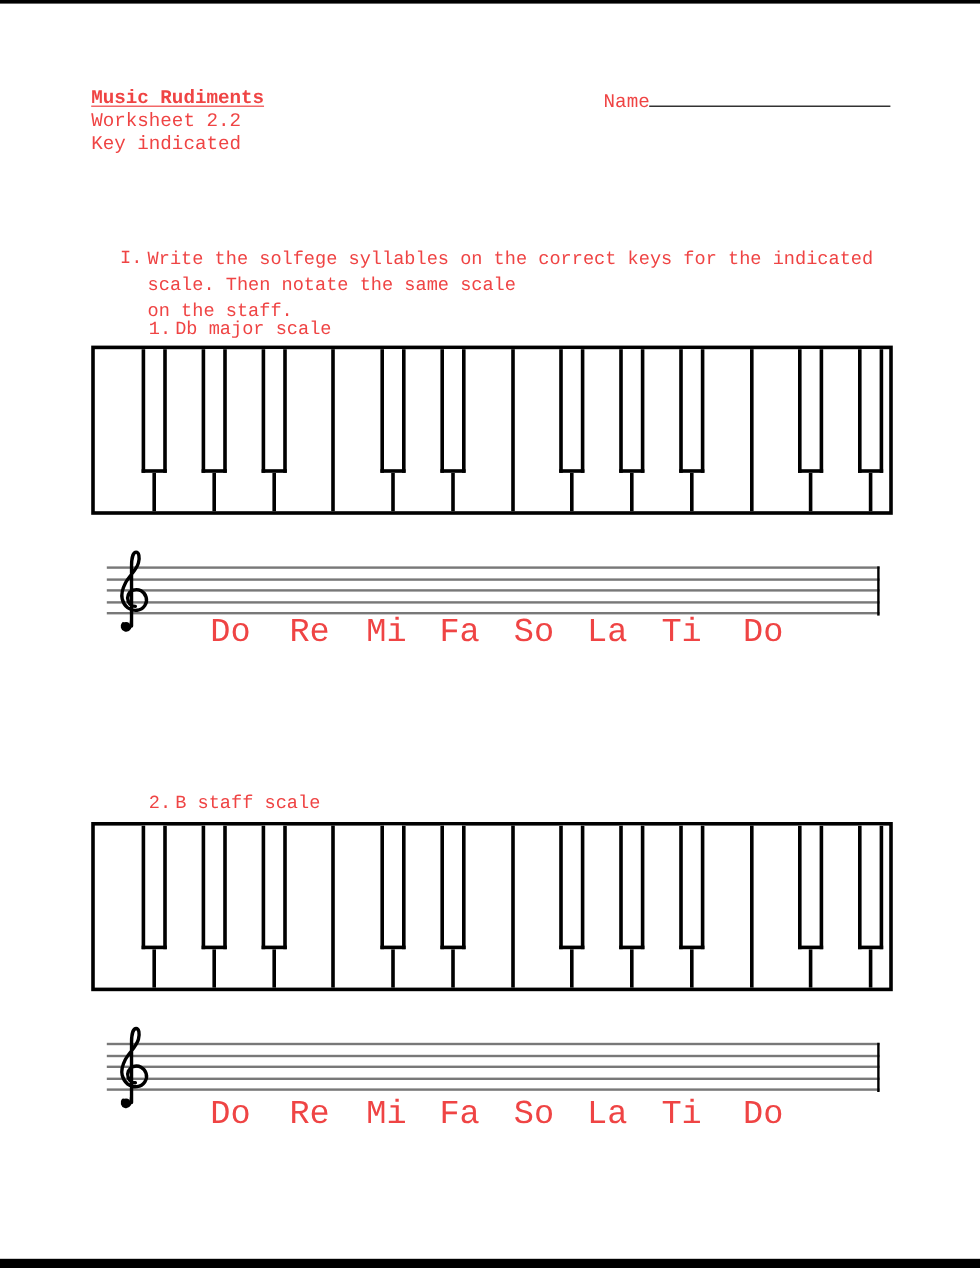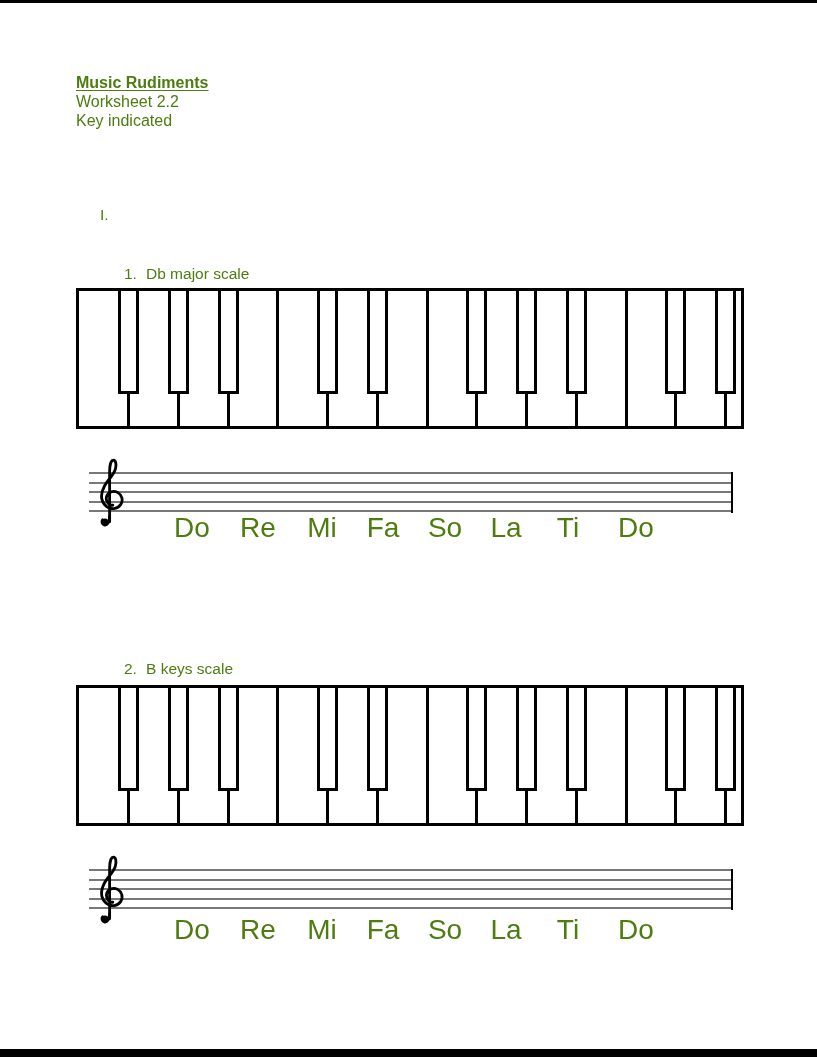--- a/index.html
+++ b/index.html
@@ -1,21 +1,21 @@
 <!DOCTYPE html>
 <html><head>
 <meta charset="utf-8">
 <style>
   html,body{margin:0;padding:0;background:#ffffff;}
   .page{
     position:relative;
     width:817px;height:1057px;
     background:#ffffff;
-    font-family:Liberation Sans, sans-serif;
-    color:#4d7c0f;
+    font-family:Liberation Mono, monospace;
+    color:#ef4444;
     overflow:hidden;
   }
   .edge-top{position:absolute;left:0;right:0;top:0;height:3px;background:#000;}
   .edge-bottom{position:absolute;left:0;right:0;top:1049px;height:8px;background:#000;}
 
   .hdr{position:absolute;font-size:16px;line-height:19px;white-space:nowrap;}
   .hdr-title{left:76px;top:73px;font-weight:bold;text-decoration:underline;text-underline-offset:2px;}
   .hdr-line2{left:76px;top:92px;text-align:center;}
   .hdr-line3{left:76px;top:111px;}
   .name-block{position:absolute;left:503px;top:74px;font-size:16px;white-space:nowrap;}
@@ -51,22 +51,25 @@
 <body>
 
 <div class="page">
   <div class="edge-top"></div>
   <div class="edge-bottom"></div>
 
   <div class="hdr hdr-title">Music Rudiments</div>
   <div class="hdr hdr-line2">Worksheet 2.2</div>
   <div class="hdr hdr-line3">Key indicated</div>
 
+  <div class="name-block"><span>Name</span><span class="name-line"></span></div>
 
   <div class="instr-num">I.</div>
+  <div class="instr-text">Write the solfege syllables on the correct keys for the indicated scale. Then notate the same scale
+on the staff.</div>
 
 <span class="ex-num" style="left: 124px; top: 265px;">1.</span>
     <span class="ex-label" style="left: 146px; top: 265px;">Db major scale</span>
     <div class="keyboard" style="top: 288px;">
       <div class="kb-sep short" style="left: 48.24px;"></div>
       <div class="kb-sep short" style="left: 97.98px;"></div>
       <div class="kb-sep short" style="left: 147.72px;"></div>
       <div class="kb-sep full" style="left: 197.46px;"></div>
       <div class="kb-sep short" style="left: 247.2px;"></div>
       <div class="kb-sep short" style="left: 296.94px;"></div>
@@ -105,21 +108,21 @@
     </div>
     <span class="solfege" style="left: 192px; top: 512px;">Do</span>
     <span class="solfege" style="left: 258px; top: 512px;">Re</span>
     <span class="solfege" style="left: 322px; top: 512px;">Mi</span>
     <span class="solfege" style="left: 383px; top: 512px;">Fa</span>
     <span class="solfege" style="left: 445px; top: 512px;">So</span>
     <span class="solfege" style="left: 506px; top: 512px;">La</span>
     <span class="solfege" style="left: 568px; top: 512px;">Ti</span>
     <span class="solfege" style="left: 636px; top: 512px;">Do</span>
     <span class="ex-num" style="left: 124px; top: 660px;">2.</span>
-    <span class="ex-label" style="left: 146px; top: 660px;">B keys scale</span>
+    <span class="ex-label" style="left: 146px; top: 660px;">B staff scale</span>
     <div class="keyboard" style="top: 685px;">
       <div class="kb-sep short" style="left: 48.24px;"></div>
       <div class="kb-sep short" style="left: 97.98px;"></div>
       <div class="kb-sep short" style="left: 147.72px;"></div>
       <div class="kb-sep full" style="left: 197.46px;"></div>
       <div class="kb-sep short" style="left: 247.2px;"></div>
       <div class="kb-sep short" style="left: 296.94px;"></div>
       <div class="kb-sep full" style="left: 346.68px;"></div>
       <div class="kb-sep short" style="left: 396.42px;"></div>
       <div class="kb-sep short" style="left: 446.16px;"></div>

